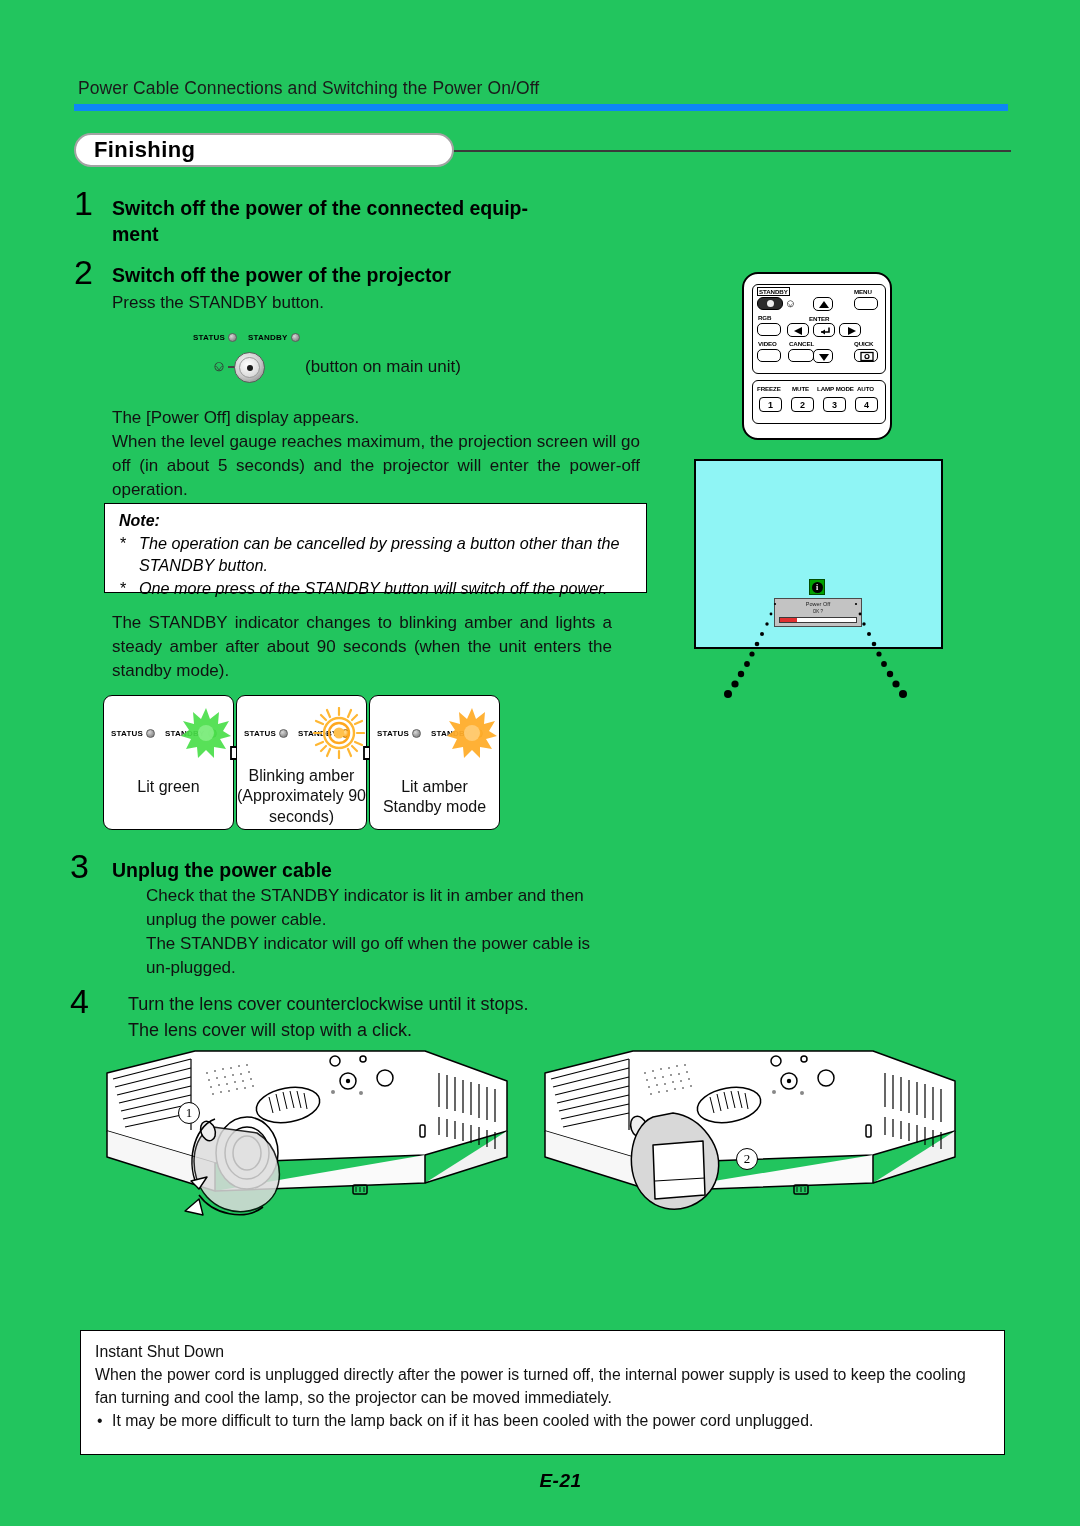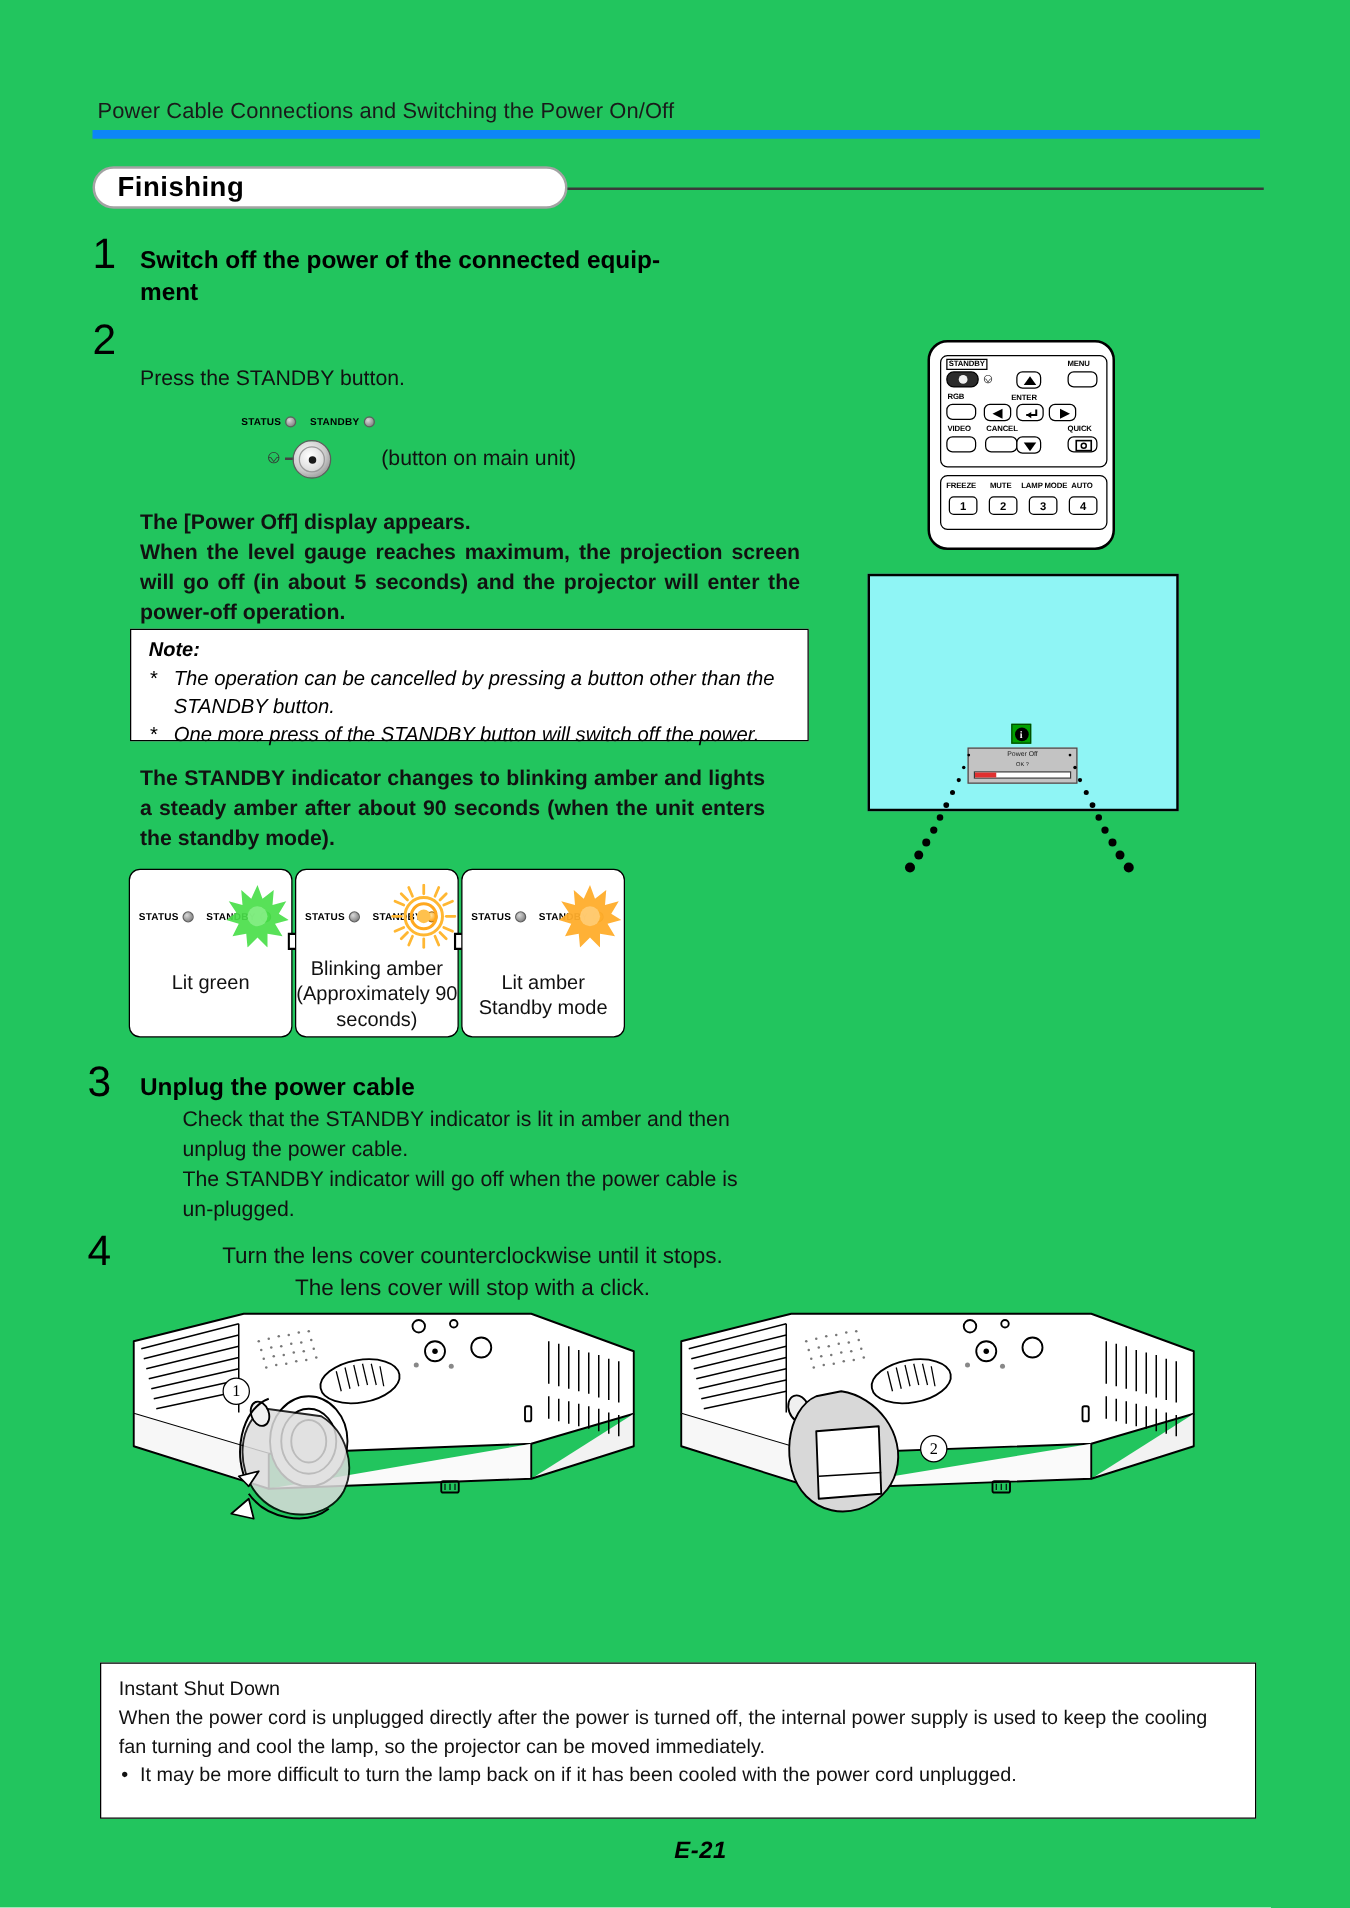--- a/index.html
+++ b/index.html
@@ -84,21 +84,20 @@
     line-height: 1.33;
   }
   .body-text {
     position: absolute;
     font-size: 17px;
     line-height: 1.42;
     color: #111;
   }
   .body-text.just {
     text-align: justify;
-    font-weight: bold;
   }
 
   
   .unit-graphic { position: absolute; }
   .led-row {
     position: absolute;
     display: flex;
     align-items: center;
     gap: 3px;
     font-size: 8px;
@@ -396,20 +395,21 @@
   <div class="sect-pill">
     <div class="sect-pill-label">Finishing</div>
   </div>
   <div class="sect-rule"></div>
 
   <div class="step-num" style="left:74px; top:186px;">1</div>
   <div class="step-title" style="left:112px; top:196px; width:505px; white-space:pre-line;">Switch off the power of the connected equip-
 ment</div>
 
   <div class="step-num" style="left:74px; top:255px;">2</div>
+  <div class="step-title" style="left:112px; top:263px; width:520px;">Switch off the power of the projector</div>
   <div class="body-text" style="left:112px; top:291px; width:520px;">Press the STANDBY button.</div>
 
   <div class="unit-graphic" style="left:193px; top:333px; width:120px; height:56px;">
     <div class="led-row" style="left:0px; top:0px;">
       <span>STATUS</span>
       <span class="led-dot"></span>
       <span style="width:5px"></span>
       <span>STANDBY</span>
       <span class="led-dot"></span>
     </div>
@@ -514,21 +514,21 @@
     <div class="state-caption" style="top: 81px; white-space: pre-line;">Lit amber
 Standby mode</div>
   </div>
 
   <div class="step-num" style="left:70px; top:849px;">3</div>
   <div class="step-title" style="left:112px; top:858px; width:520px;">Unplug the power cable</div>
   <div class="body-text" style="left:112px; top:884px; width:470px; white-space:pre-line;margin-left:34px;">Check that the STANDBY indicator is lit in amber and then unplug the power cable.
 The STANDBY indicator will go off when the power cable is un-plugged.</div>
 
   <div class="step-num" style="left:70px; top:984px;">4</div>
-  <div class="body-text" style="left:128px; top:991px; width:500px; white-space:pre-line; font-size:18px; line-height:1.45;text-align:center;">Turn the lens cover counterclockwise until it stops.
+  <div class="body-text" style="left:128px; top:991px; width:500px; white-space:pre-line; font-size:18px; line-height:1.45;">Turn the lens cover counterclockwise until it stops.
 The lens cover will stop with a click.</div>
 
   <div class="remote-shell" style="left:742px; top:272px; width:150px; height:168px;">
     <div class="remote-panel" style="left:8px; top:10px; width:134px; height:90px;">
 
       <div class="rk-lbl boxed" style="left:4px; top:2px;">STANDBY</div>
       <div class="rk dark" style="left:4px; top:12px; width:26px; height:13px; border-radius:6px;">
         <div style="position:absolute; left:50%; top:50%; width:7px; height:7px; margin:-3.5px 0 0 -3.5px; border-radius:50%; background:#efefef;"></div>
       </div>
       <div style="position:absolute; left:33px; top:12px; font-size:11px; color:#111;">⎉</div>

